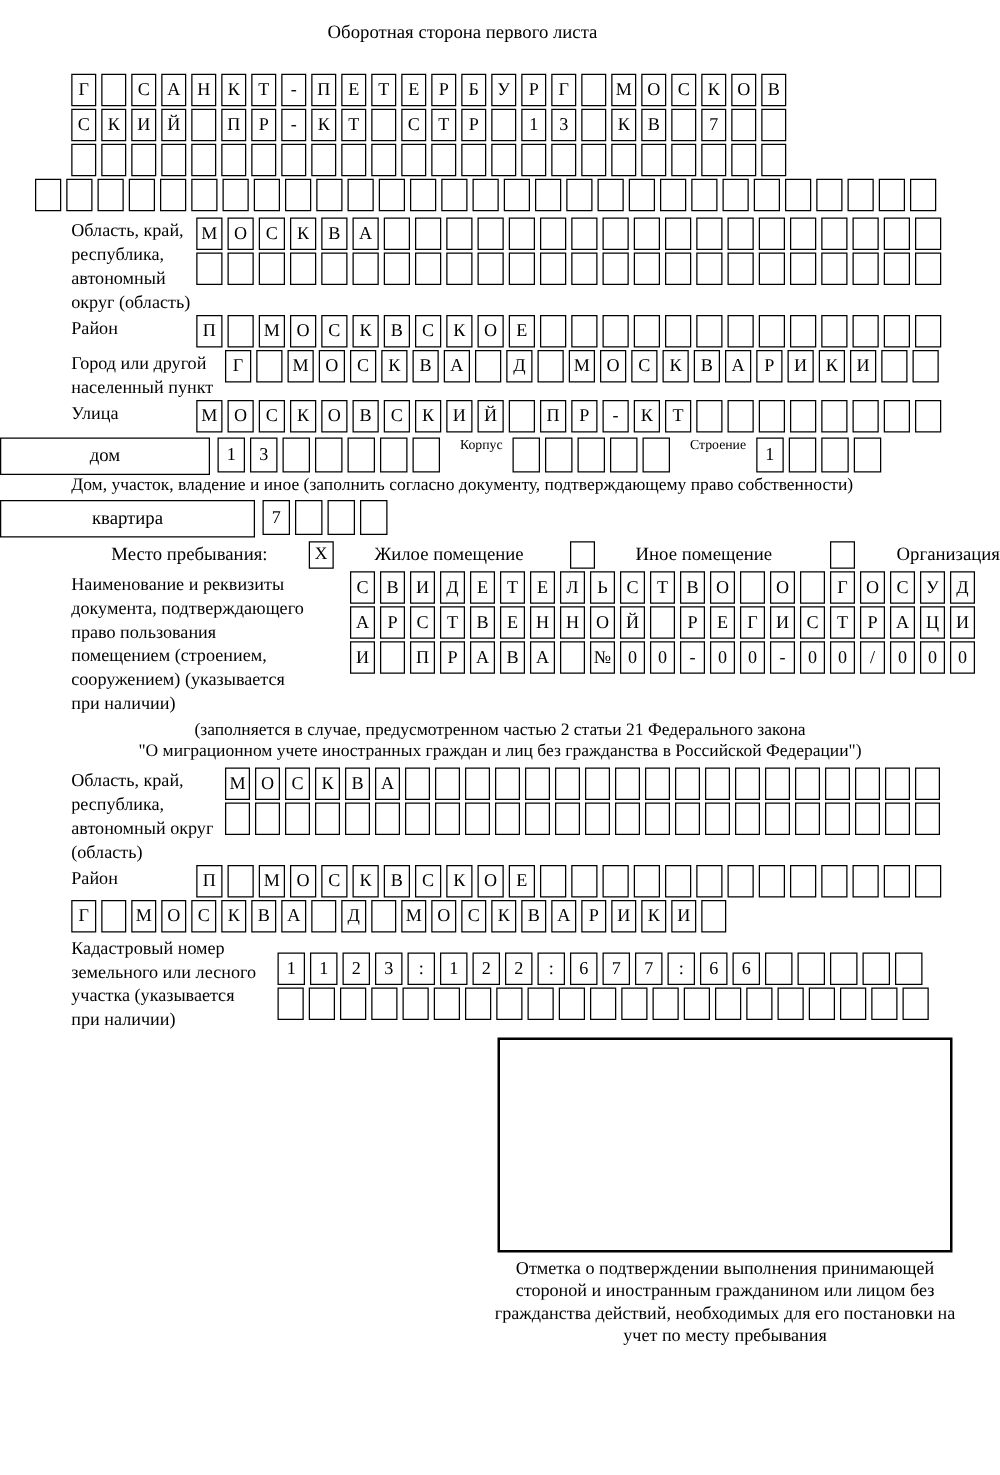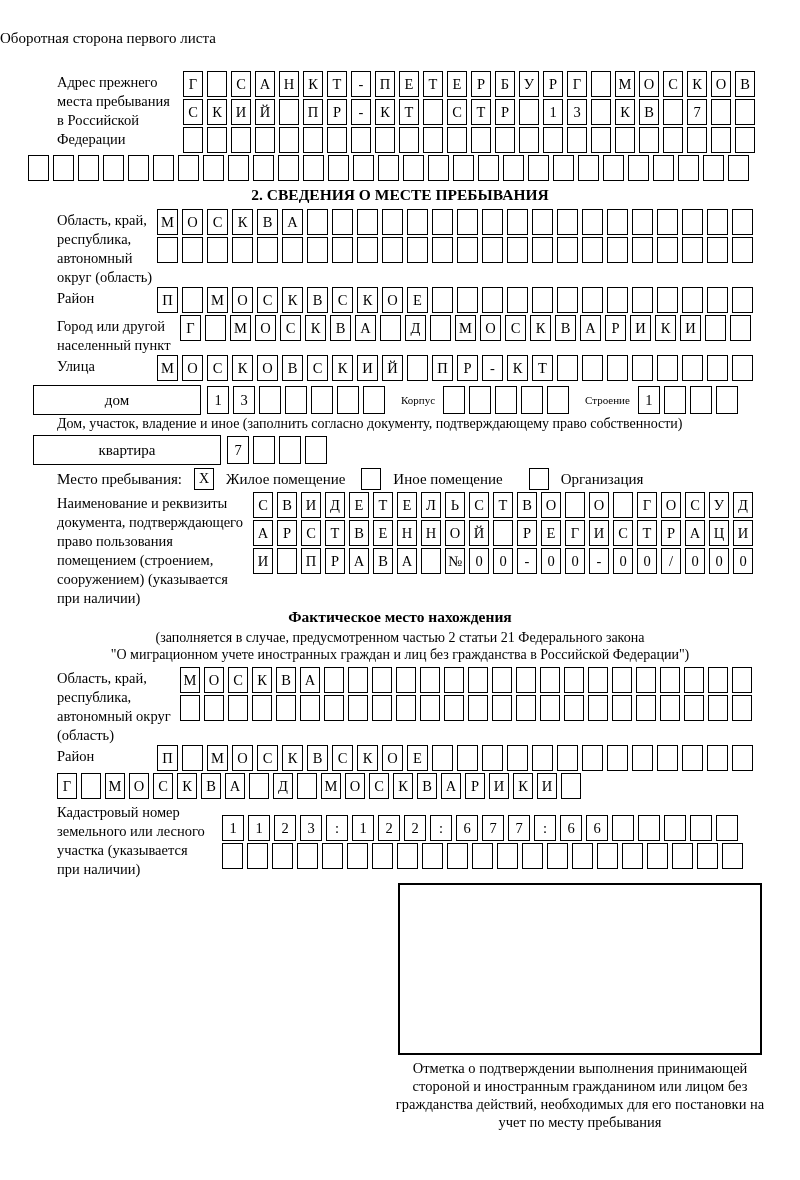--- a/index.html
+++ b/index.html
@@ -4,21 +4,21 @@
 <style>
   * { margin:0; padding:0; box-sizing:border-box; }
   html,body { background:#fff; }
   body {
     width:800px; height:1180px;
     font-family:"Liberation Serif","DejaVu Serif",serif;
     color:#000; position:relative; overflow:hidden;
   }
   .page { width:800px; height:1180px; position:relative; }
 
-  .corner { text-align:left; padding:18px 60px 0 0; font-size:15px;margin-top:12px; }
+  .corner { text-align:center; padding:18px 60px 0 0; font-size:15px; }
 
   
   .boxrow { display:flex; margin-bottom:2px; }
   .cells  { display:flex; }
   .cell {
     display:inline-flex; align-items:center; justify-content:center;
     height:26px; border:1.8px solid #000; background:#fff;
     font-size:14.5px; flex:none;
   }
   .p24 .cell { width:20px; margin-right:4px; }
@@ -37,38 +37,38 @@
   .grp-raion3 .lbl { width:100px; }
   .grp-gorod3 .lbl { width:171px; }
   .grp-kad   .lbl { width:165px; }
 
   .grp-addr { margin-top:24px; }
   .row4 { margin-left:28px; }
   .note-center { margin-top:3px; text-align:center; font-size:14px; }
   .sec-title { margin-top:5px; text-align:center; font-weight:bold; font-size:15.5px; }
   .grp-obl2 { margin-top:5px; min-height:76px; }
   .grp-obl3 { margin-top:4px; min-height:76px; }
-  .grp-doc { margin-top:2px; min-height:114px; }
+  .grp-doc { margin-top:2px; min-height:114px;gap:27px; }
   .grp-kad .rows { padding-top:14px; }
 
-  .domrow, .kvrow { display:flex; align-items:center; margin-left:33px; }
+  .domrow, .kvrow { display:flex; }
   .domrow { margin-top:2px; }
   .kvrow  { margin-top:3px; }
   .widebox {
     display:inline-flex; align-items:center; justify-content:center;
     height:30px; border:1.8px solid #000; font-size:15px; margin-right:6px; flex:none;
   }
   .widebox.dom { width:168px; }
-  .widebox.kv  { width:188px; }
+  .widebox.kv  { width:204px; }
   .inline-lbl { font-size:11px; margin:0 8px 0 12px; }
 
   .note { margin-left:57px; font-size:14px; margin-top:1px; }
   .note2 { margin-top:3px; }
 
-  .mesto { display:flex; align-items:center; margin-left:57px; margin-top:3px; font-size:15px; }
+  .mesto { display:flex; align-items:center; margin-left:89px; margin-top:3px; font-size:15px;justify-content:space-between; }
   .chk {
     display:inline-flex; align-items:center; justify-content:center;
     width:20px; height:22px; border:1.8px solid #000; font-size:14px;
     margin:0 12px; flex:none;
   }
   .chk.c2 { margin-left:16px; }
   .chk.c3 { margin-left:26px; }
   .hint { margin-left:185px; width:300px; text-align:center; font-size:14px; margin-top:1px; }
 
   .fact-title { text-align:center; font-weight:bold; font-size:15.5px; }
@@ -79,24 +79,20 @@
   .stamp-caption { margin-left:390px; margin-top:4px; width:380px; text-align:center; font-size:14.5px; line-height:18px; }
 </style>
 </head>
 <body>
 
 <div class="page">
 
   <div class="corner">Оборотная сторона первого листа</div>
 
   <div class="grp grp-addr">
-    <div class="lbl">Адрес прежнего
-места пребывания
-в Российской
-Федерации</div>
     <div class="rows">
       <div class="boxrow p24">
           <span class="cell">Г</span>
           <span class="cell"></span>
           <span class="cell">С</span>
           <span class="cell">А</span>
           <span class="cell">Н</span>
           <span class="cell">К</span>
           <span class="cell">Т</span>
           <span class="cell">-</span>
@@ -196,21 +192,20 @@
       <span class="cell"></span>
       <span class="cell"></span>
       <span class="cell"></span>
       <span class="cell"></span>
       <span class="cell"></span>
       <span class="cell"></span>
       <span class="cell"></span>
       <span class="cell"></span>
     </div>
 
-  <div class="sec-title">2. СВЕДЕНИЯ О МЕСТЕ ПРЕБЫВАНИЯ</div>
 
   <div class="grp grp-obl2">
     <div class="lbl">Область, край,
 республика,
 автономный
 округ (область)</div>
     <div class="rows">
       <div class="boxrow p25">
           <span class="cell">М</span>
           <span class="cell">О</span>
@@ -478,21 +473,20 @@
           <span class="cell">0</span>
           <span class="cell">0</span>
           <span class="cell">/</span>
           <span class="cell">0</span>
           <span class="cell">0</span>
           <span class="cell">0</span>
         </div>
     </div>
   </div>
 
-  <div class="fact-title">Фактическое место нахождения</div>
   <div class="fact-sub first">(заполняется в случае, предусмотренном частью 2 статьи 21 Федерального закона</div>
   <div class="fact-sub">"О миграционном учете иностранных граждан и лиц без гражданства в Российской Федерации")</div>
 
   <div class="grp grp-obl3">
     <div class="lbl">Область, край,
 республика,
 автономный округ
 (область)</div>
     <div class="rows">
       <div class="boxrow p24">

